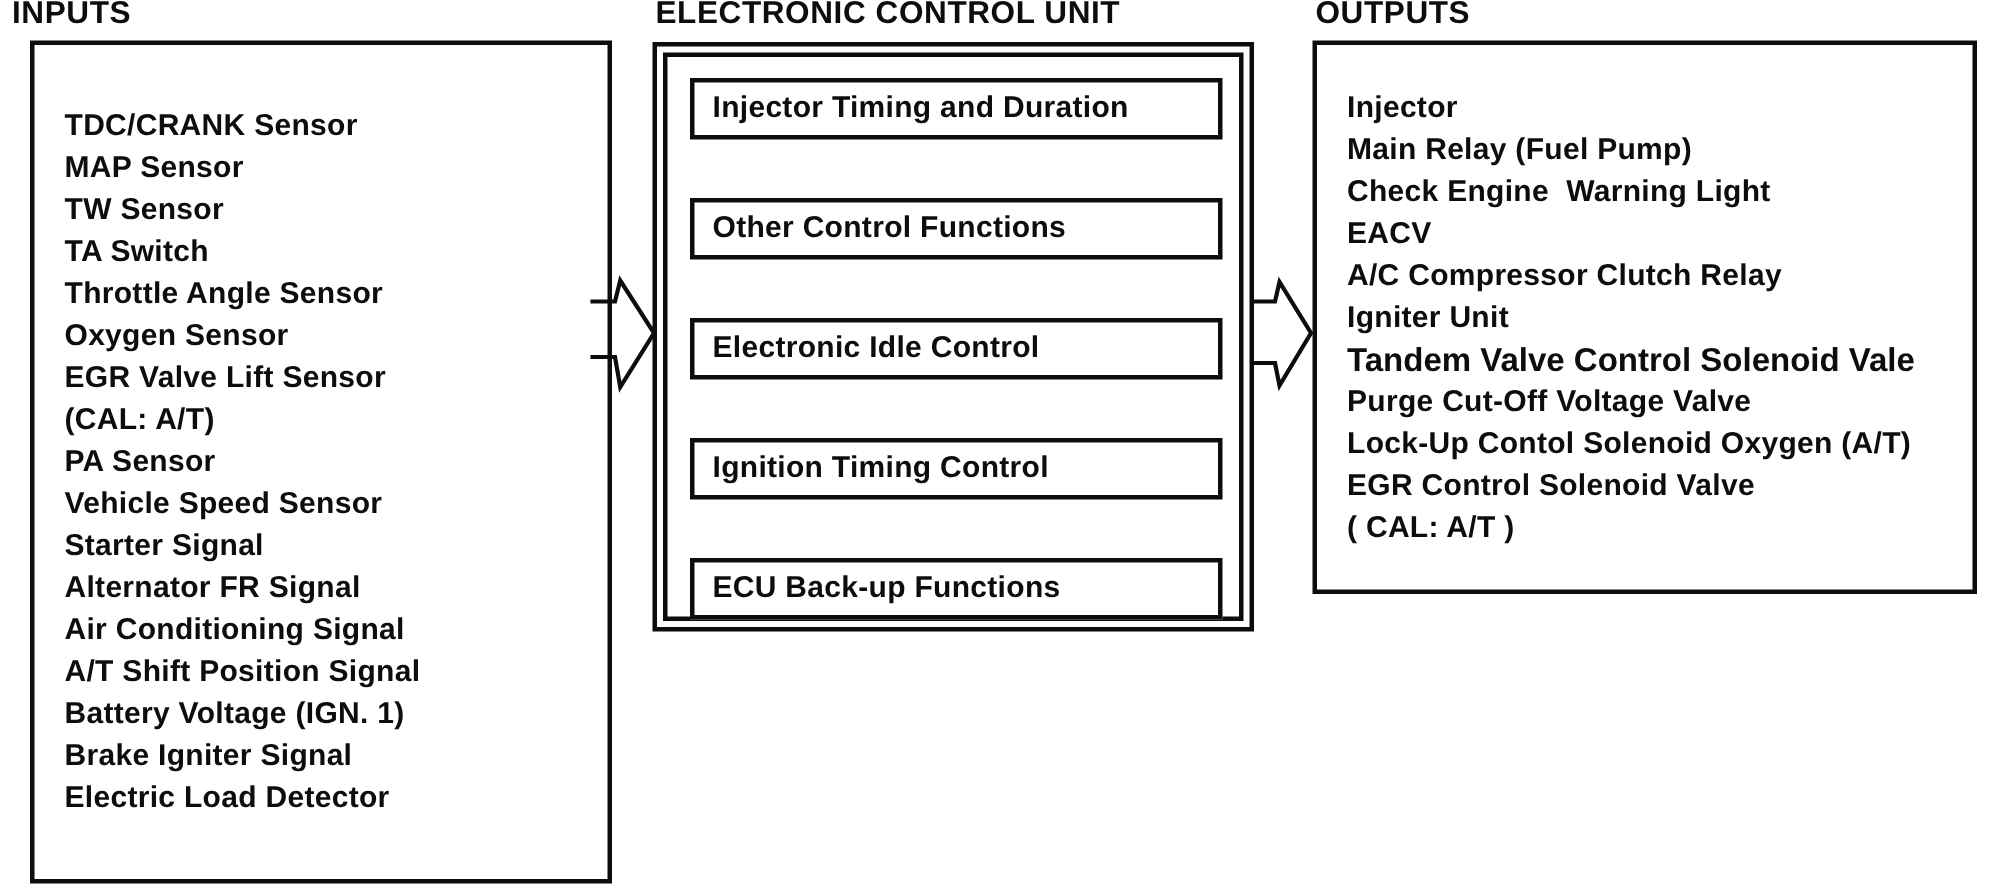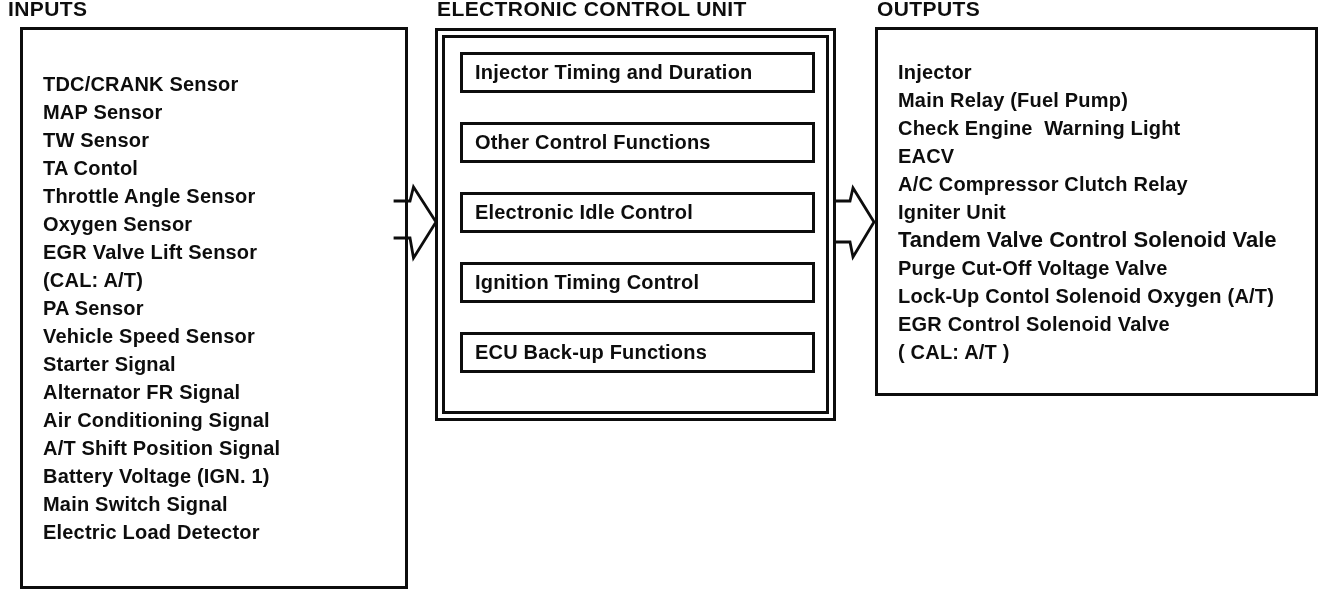--- a/index.html
+++ b/index.html
@@ -53,21 +53,21 @@
   }
   
   #outputs-box .list-line:nth-child(7) {
     font-size: 22px;
     letter-spacing: 0;
   }
 
   .fn-list { padding: 14px 0 0 15px; }
   .fn-box {
     width: 355px; height: 41px;
-    margin-bottom: 29px;
+    margin-bottom: 39px;
     border: 3px solid #0d0d0d;
     box-sizing: border-box;
     background: #ffffff;
     font-size: 20px;
     line-height: 35px;
     padding-left: 12px;
     letter-spacing: 0.2px;
     white-space: pre;
   }
 
@@ -90,33 +90,33 @@
 
 <div class="hdr" id="inputs-title">INPUTS</div>
 <div class="hdr" id="ecu-title">ELECTRONIC CONTROL UNIT</div>
 <div class="hdr" id="outputs-title">OUTPUTS</div>
 
 <div class="box" id="inputs-box">
   <div class="list">
       <div class="list-line">TDC/CRANK Sensor</div>
       <div class="list-line">MAP Sensor</div>
       <div class="list-line">TW Sensor</div>
-      <div class="list-line">TA Contol</div>
+      <div class="list-line">TA Switch</div>
       <div class="list-line">Throttle Angle Sensor</div>
       <div class="list-line">Oxygen Sensor</div>
       <div class="list-line">EGR Valve Lift Sensor</div>
       <div class="list-line">(CAL: A/T)</div>
       <div class="list-line">PA Sensor</div>
       <div class="list-line">Vehicle Speed Sensor</div>
       <div class="list-line">Starter Signal</div>
       <div class="list-line">Alternator FR Signal</div>
       <div class="list-line">Air Conditioning Signal</div>
       <div class="list-line">A/T Shift Position Signal</div>
       <div class="list-line">Battery Voltage (IGN. 1)</div>
-      <div class="list-line">Main Switch Signal</div>
+      <div class="list-line">Brake Igniter Signal</div>
       <div class="list-line">Electric Load Detector</div>
     </div>
 </div>
 
 <div class="box" id="ecu-outer">
   <div id="ecu-inner">
     <div class="fn-list">
         <div class="fn-box">Injector Timing and Duration</div>
         <div class="fn-box">Other Control Functions</div>
         <div class="fn-box">Electronic Idle Control</div>

